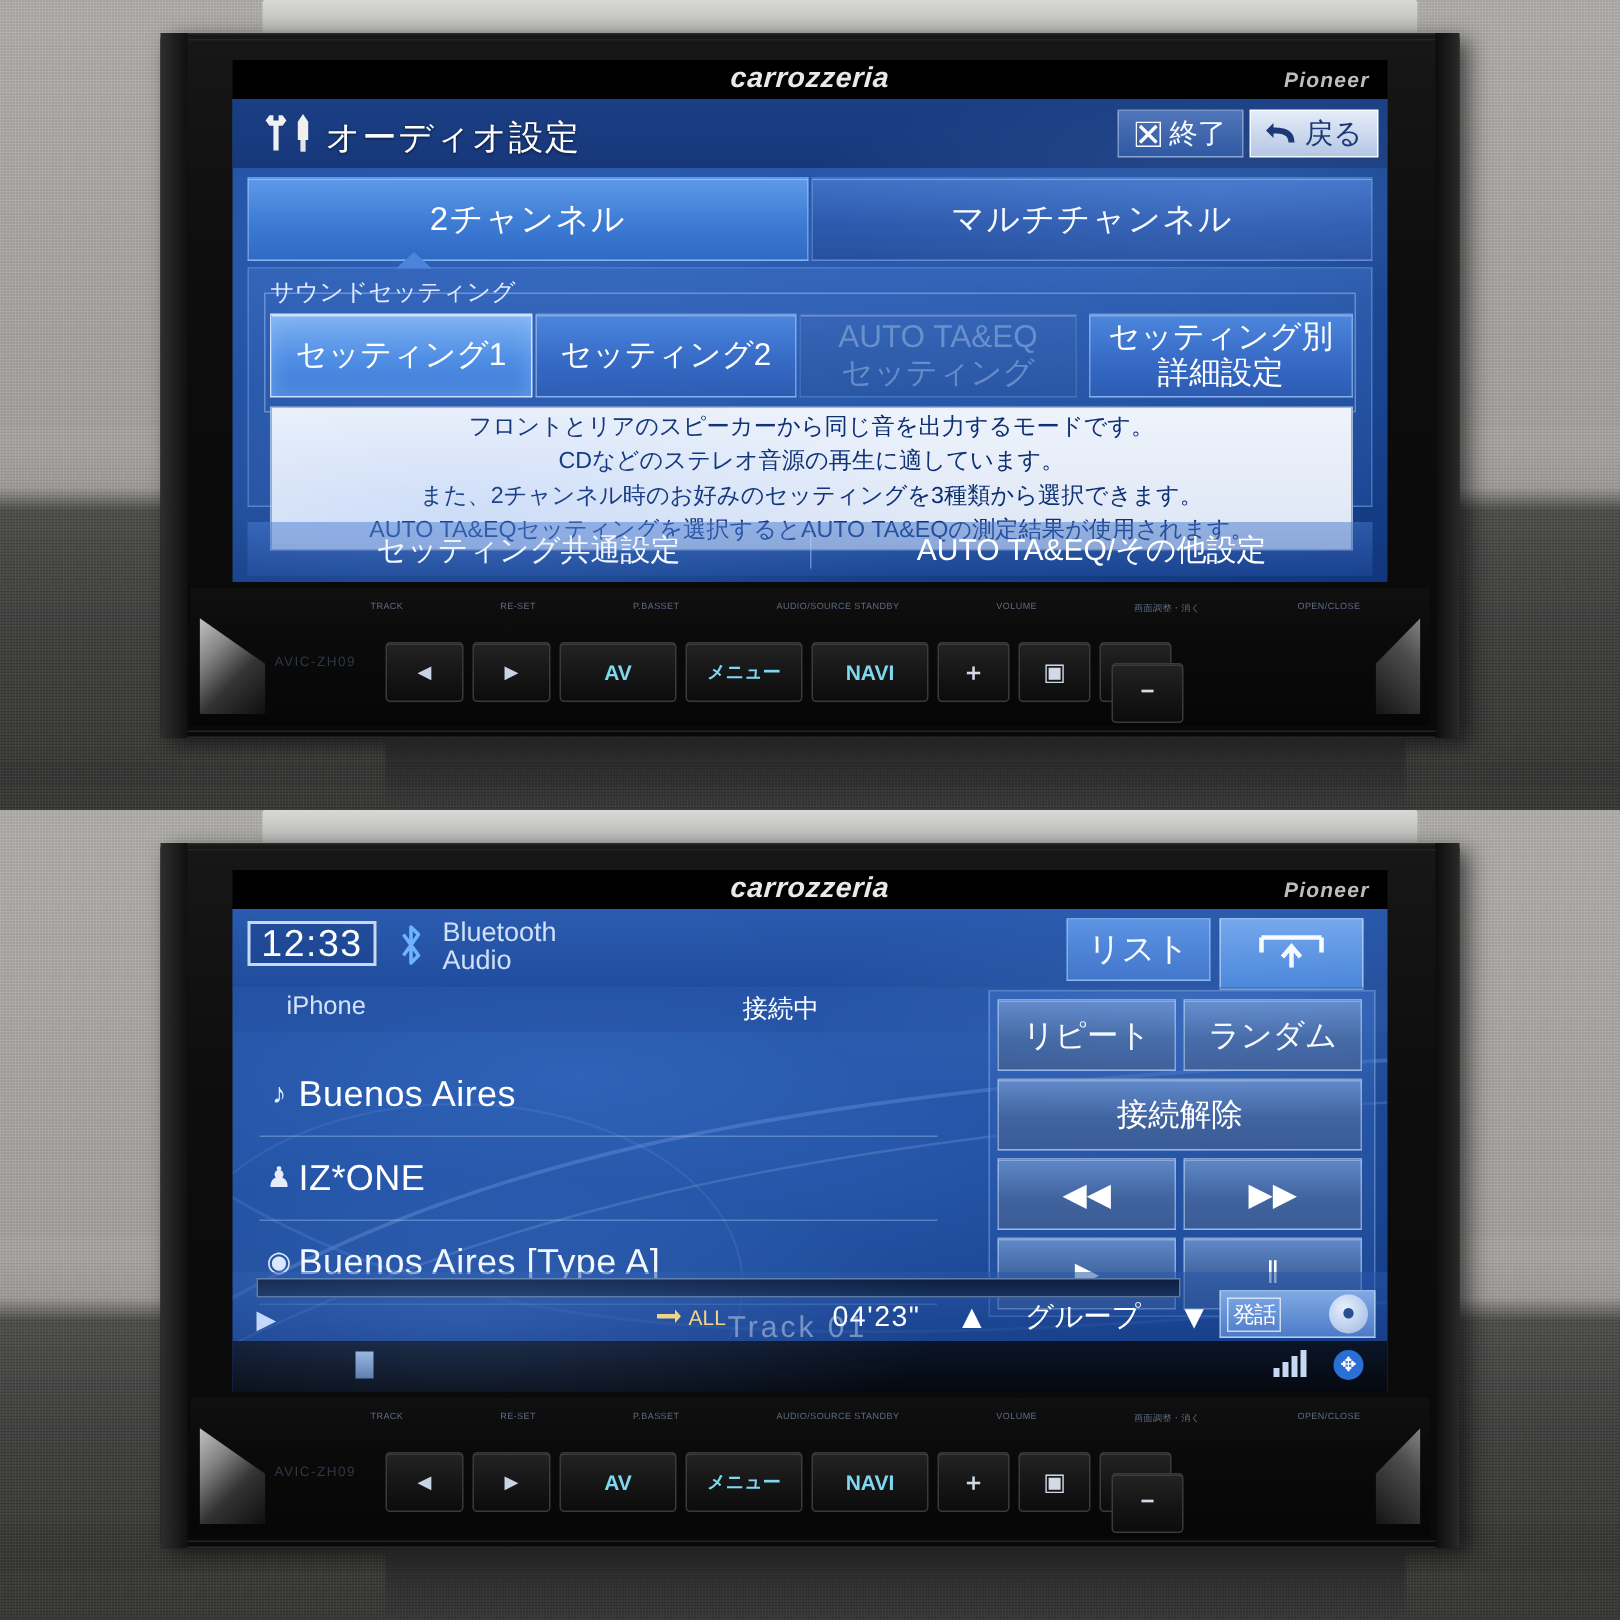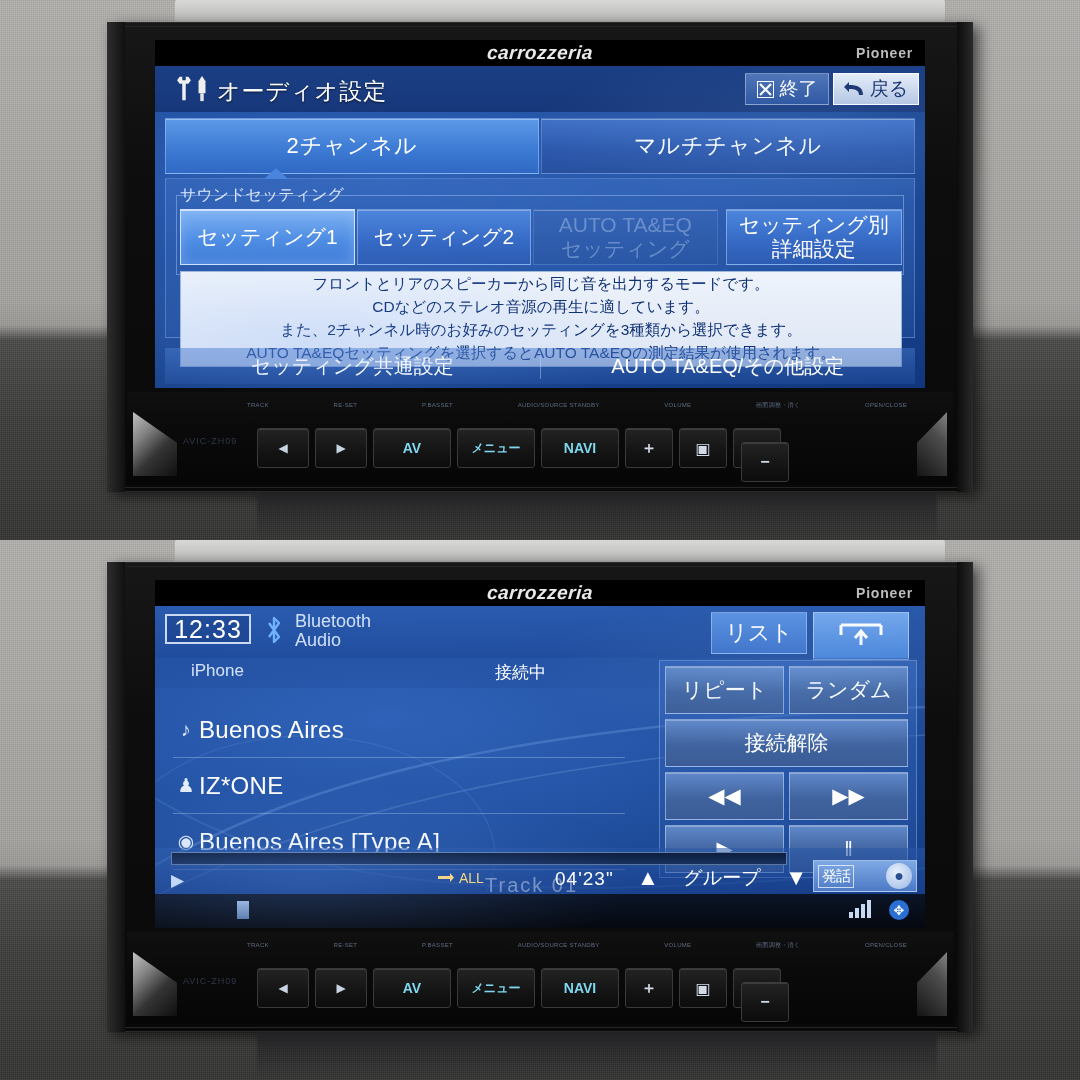--- a/index.html
+++ b/index.html
@@ -67,21 +67,21 @@
     background:#000;
   }
   .brand-carrozzeria{
     position:absolute; left: 0; right:0; top: 2px; text-align:center;
     color:#e9e9e9; font-size: 19px; font-weight:700; letter-spacing:.5px;
     font-family:"Liberation Sans", sans-serif;
     font-style: italic; transform: skewX(-4deg);
   }
   .brand-pioneer{
     position:absolute; right: 12px; top: 5px;
-    color:#bdbdbd; font-size: 14px; font-weight:700; 
+    color:#bdbdbd; font-size: 14px; font-weight:700; font-style:italic;
     letter-spacing:.8px;
   }
 
   
   .screen{
     position:absolute; left: 48px; top: 66px; width: 770px; height: 322px;
     background:
       radial-gradient(ellipse 120% 90% at 30% 35%, #2f62b8 0%, #2454a6 35%, #17418b 70%, #0f3278 100%);
     overflow:hidden;
   }

